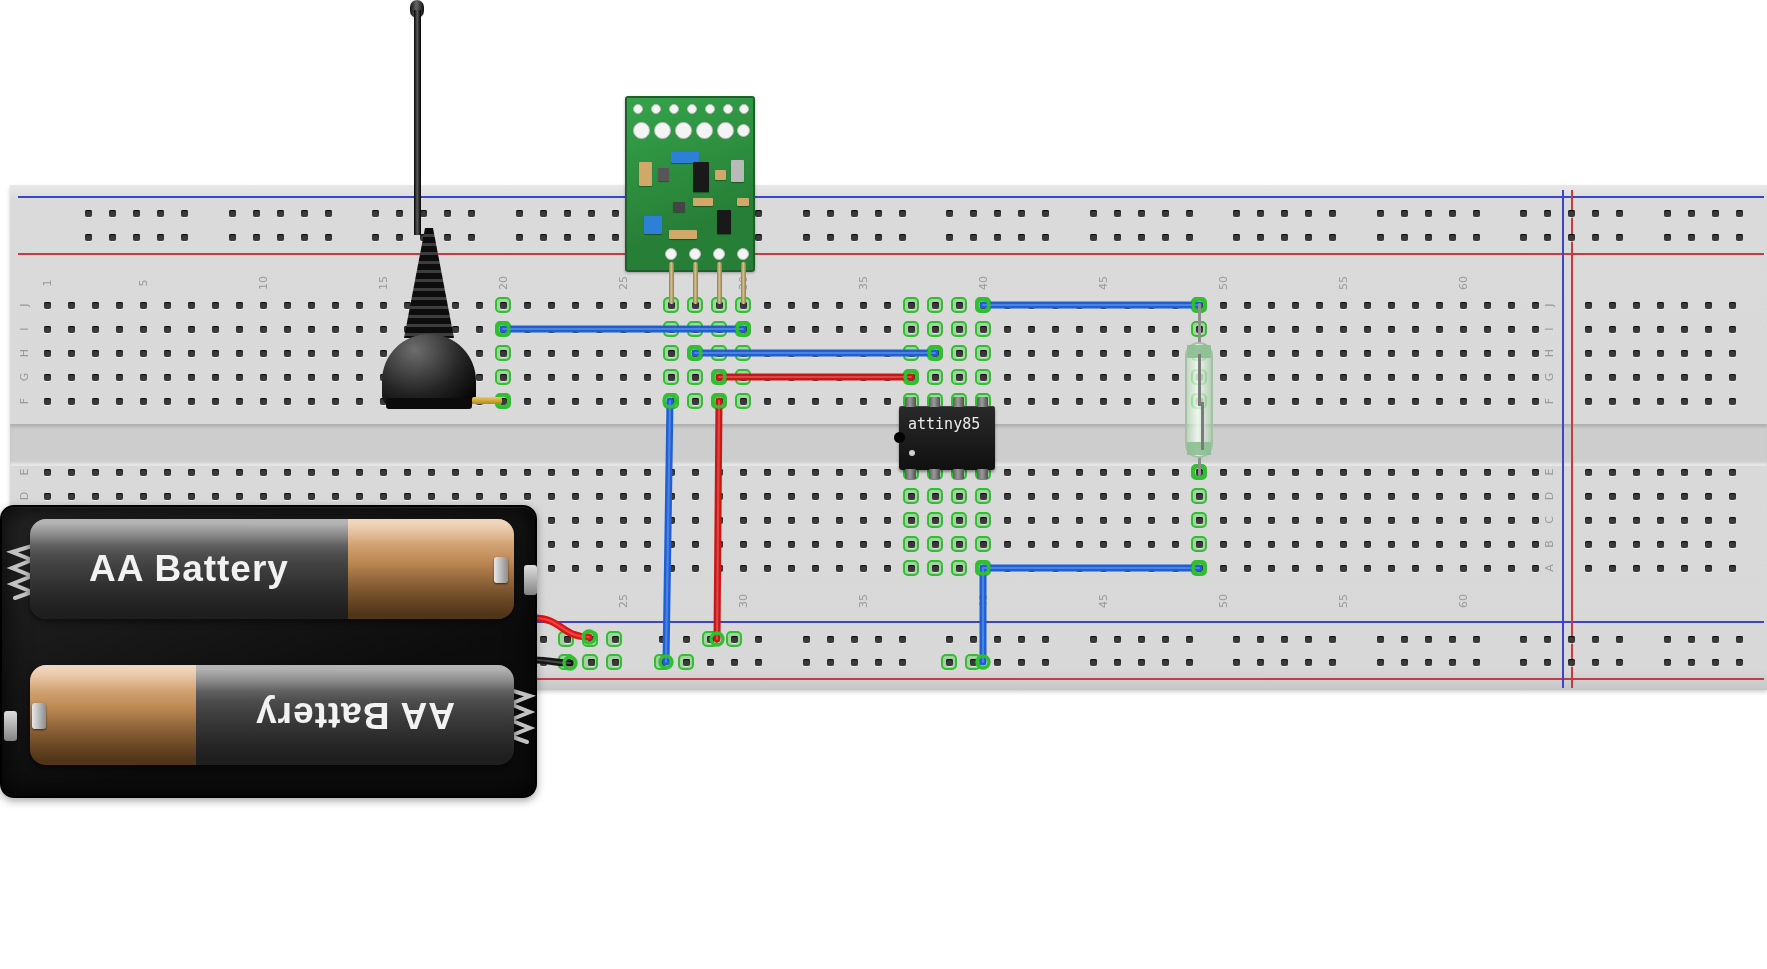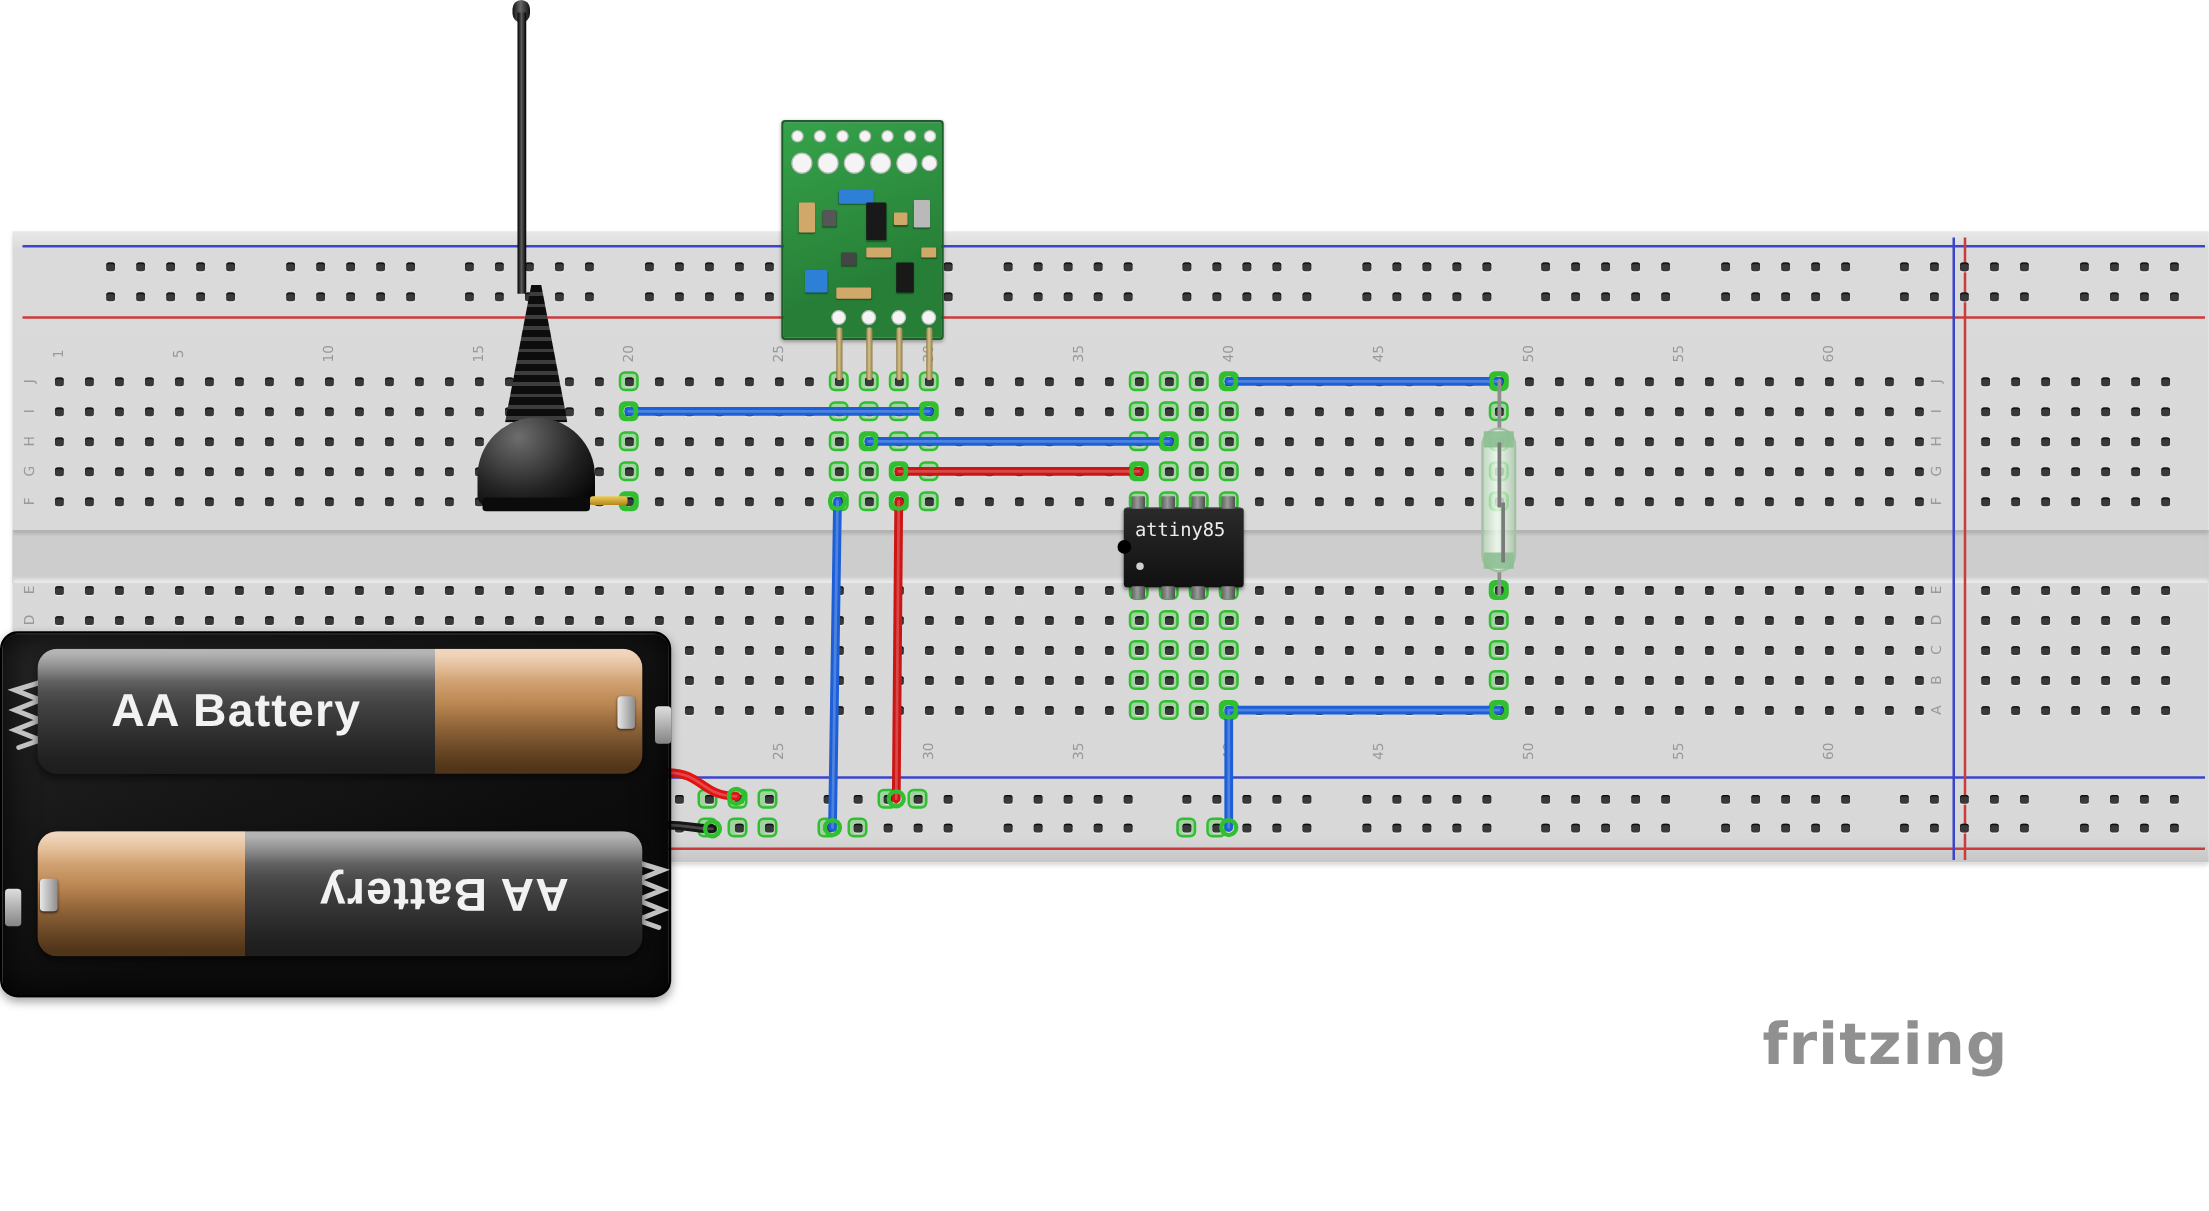--- a/index.html
+++ b/index.html
@@ -1307,14 +1307,13 @@
     <div class="batt" style="top:158px">
       <div class="seg copper" style="left:0;width:166px"></div>
       <div class="seg darklbl" style="left:166px;width:318px"></div>
       <div class="sheen"></div>
       <div class="batt-label" style="left:166px;top:0;width:318px;height:100%;transform:rotate(180deg)">AA Battery</div>
     </div>
     <div class="nub" style="left:30px;top:196px"></div>
     <div class="tab" style="left:2px;top:204px"></div>
   </div>
 
-  <div id="logo">fritzing</div>
 </div>
 
 </body></html>

